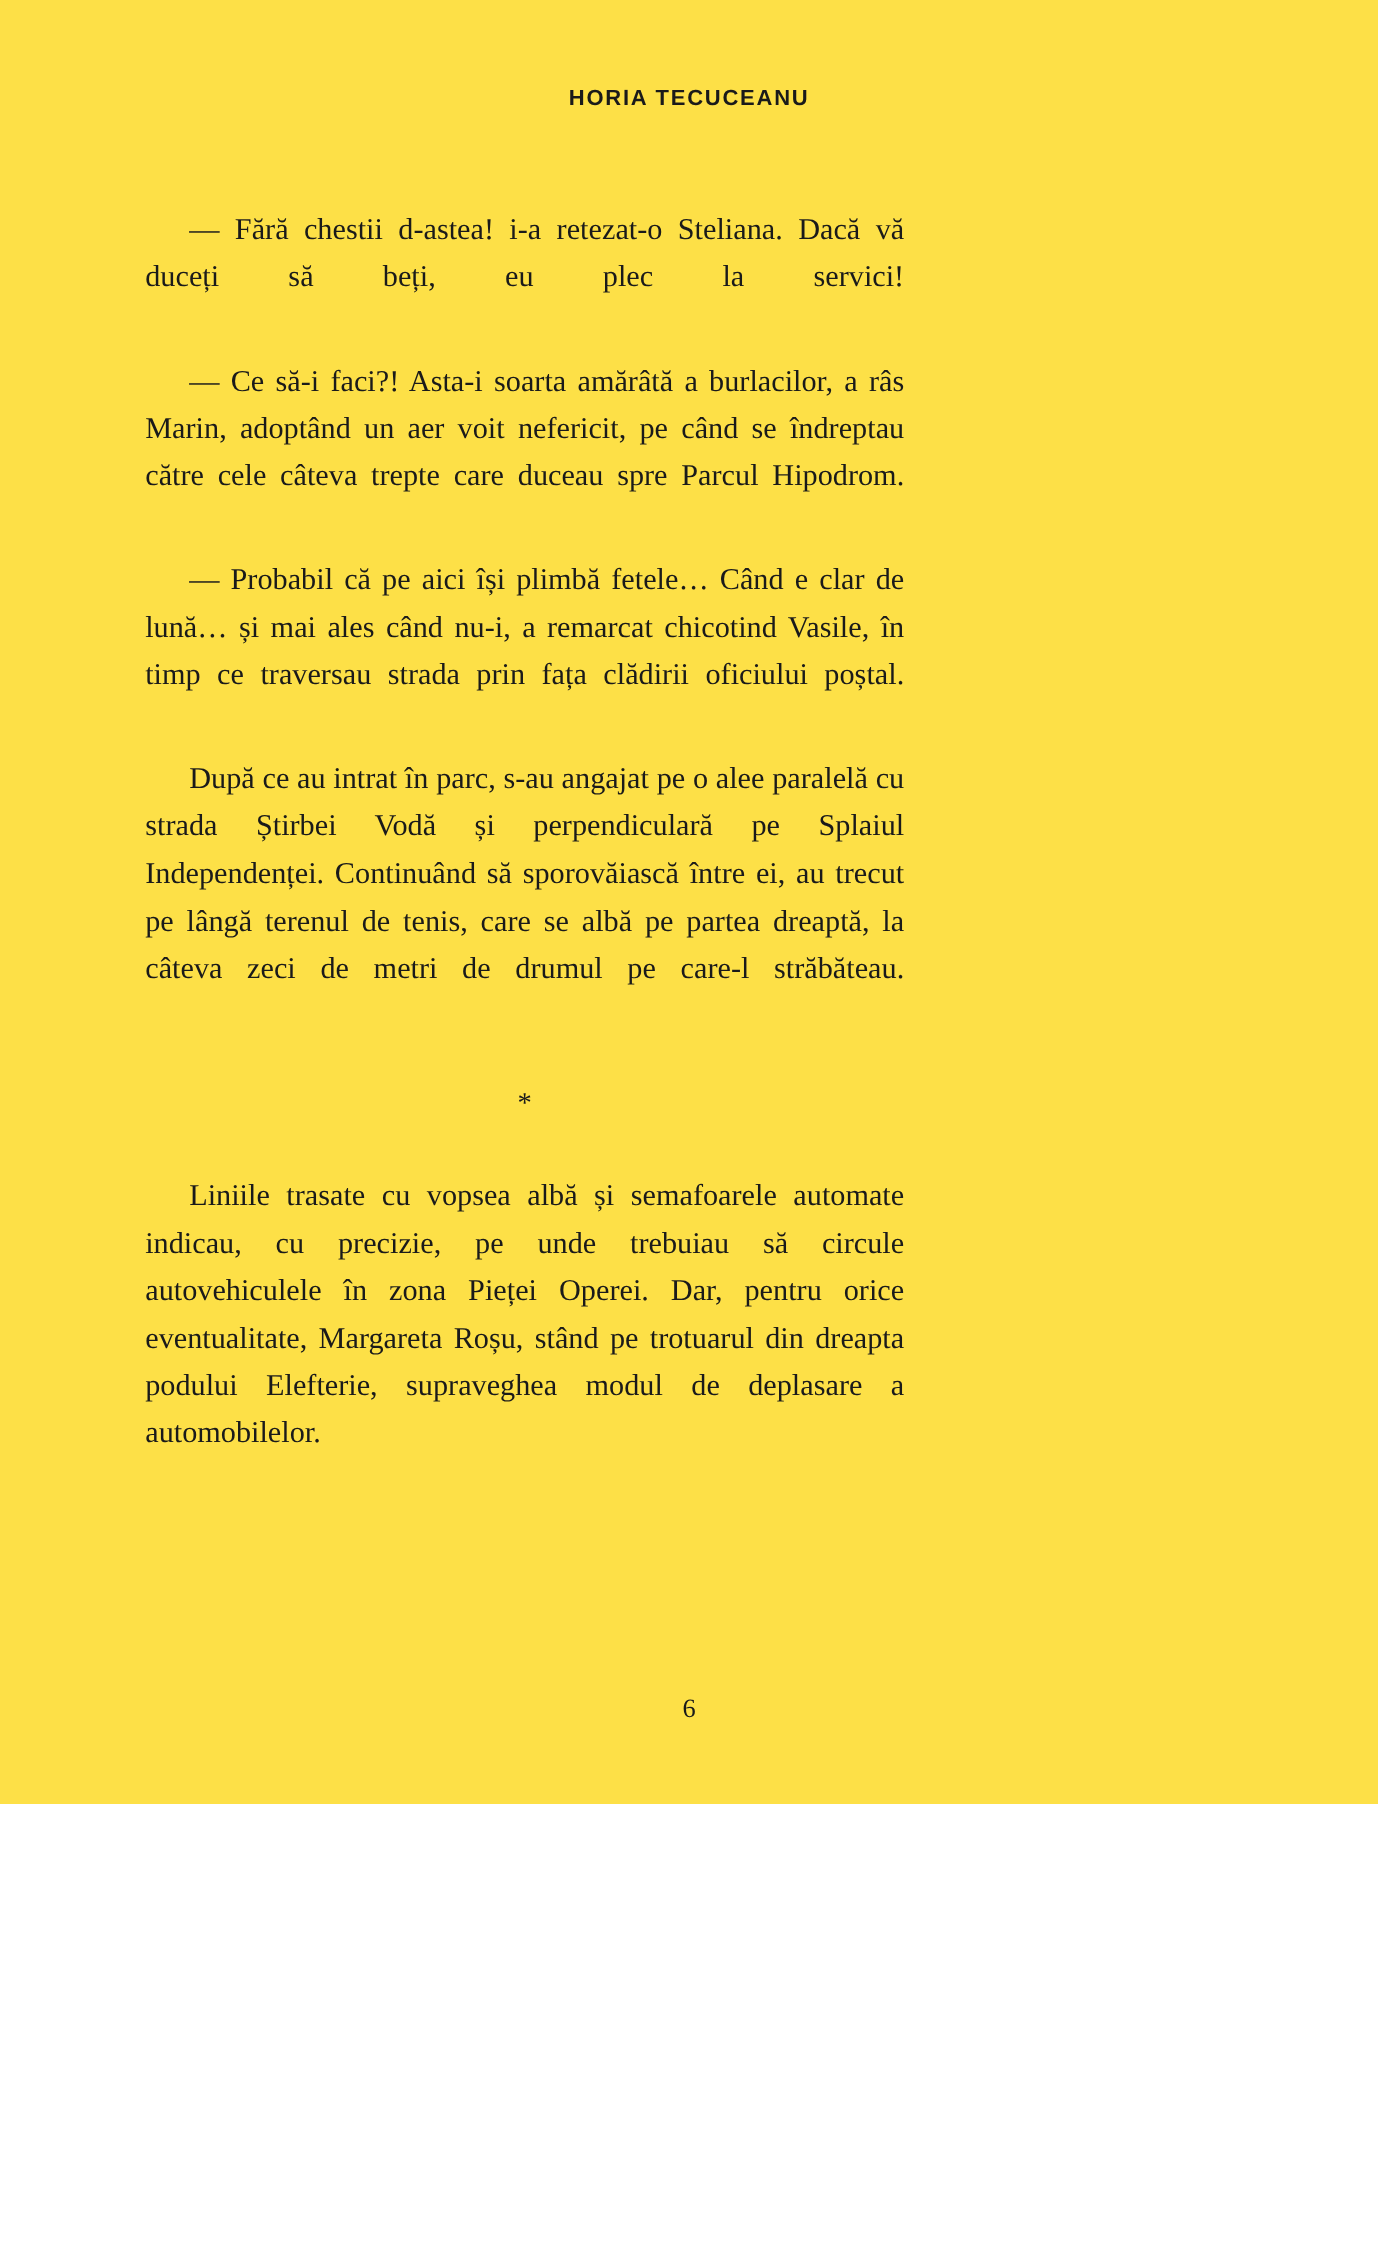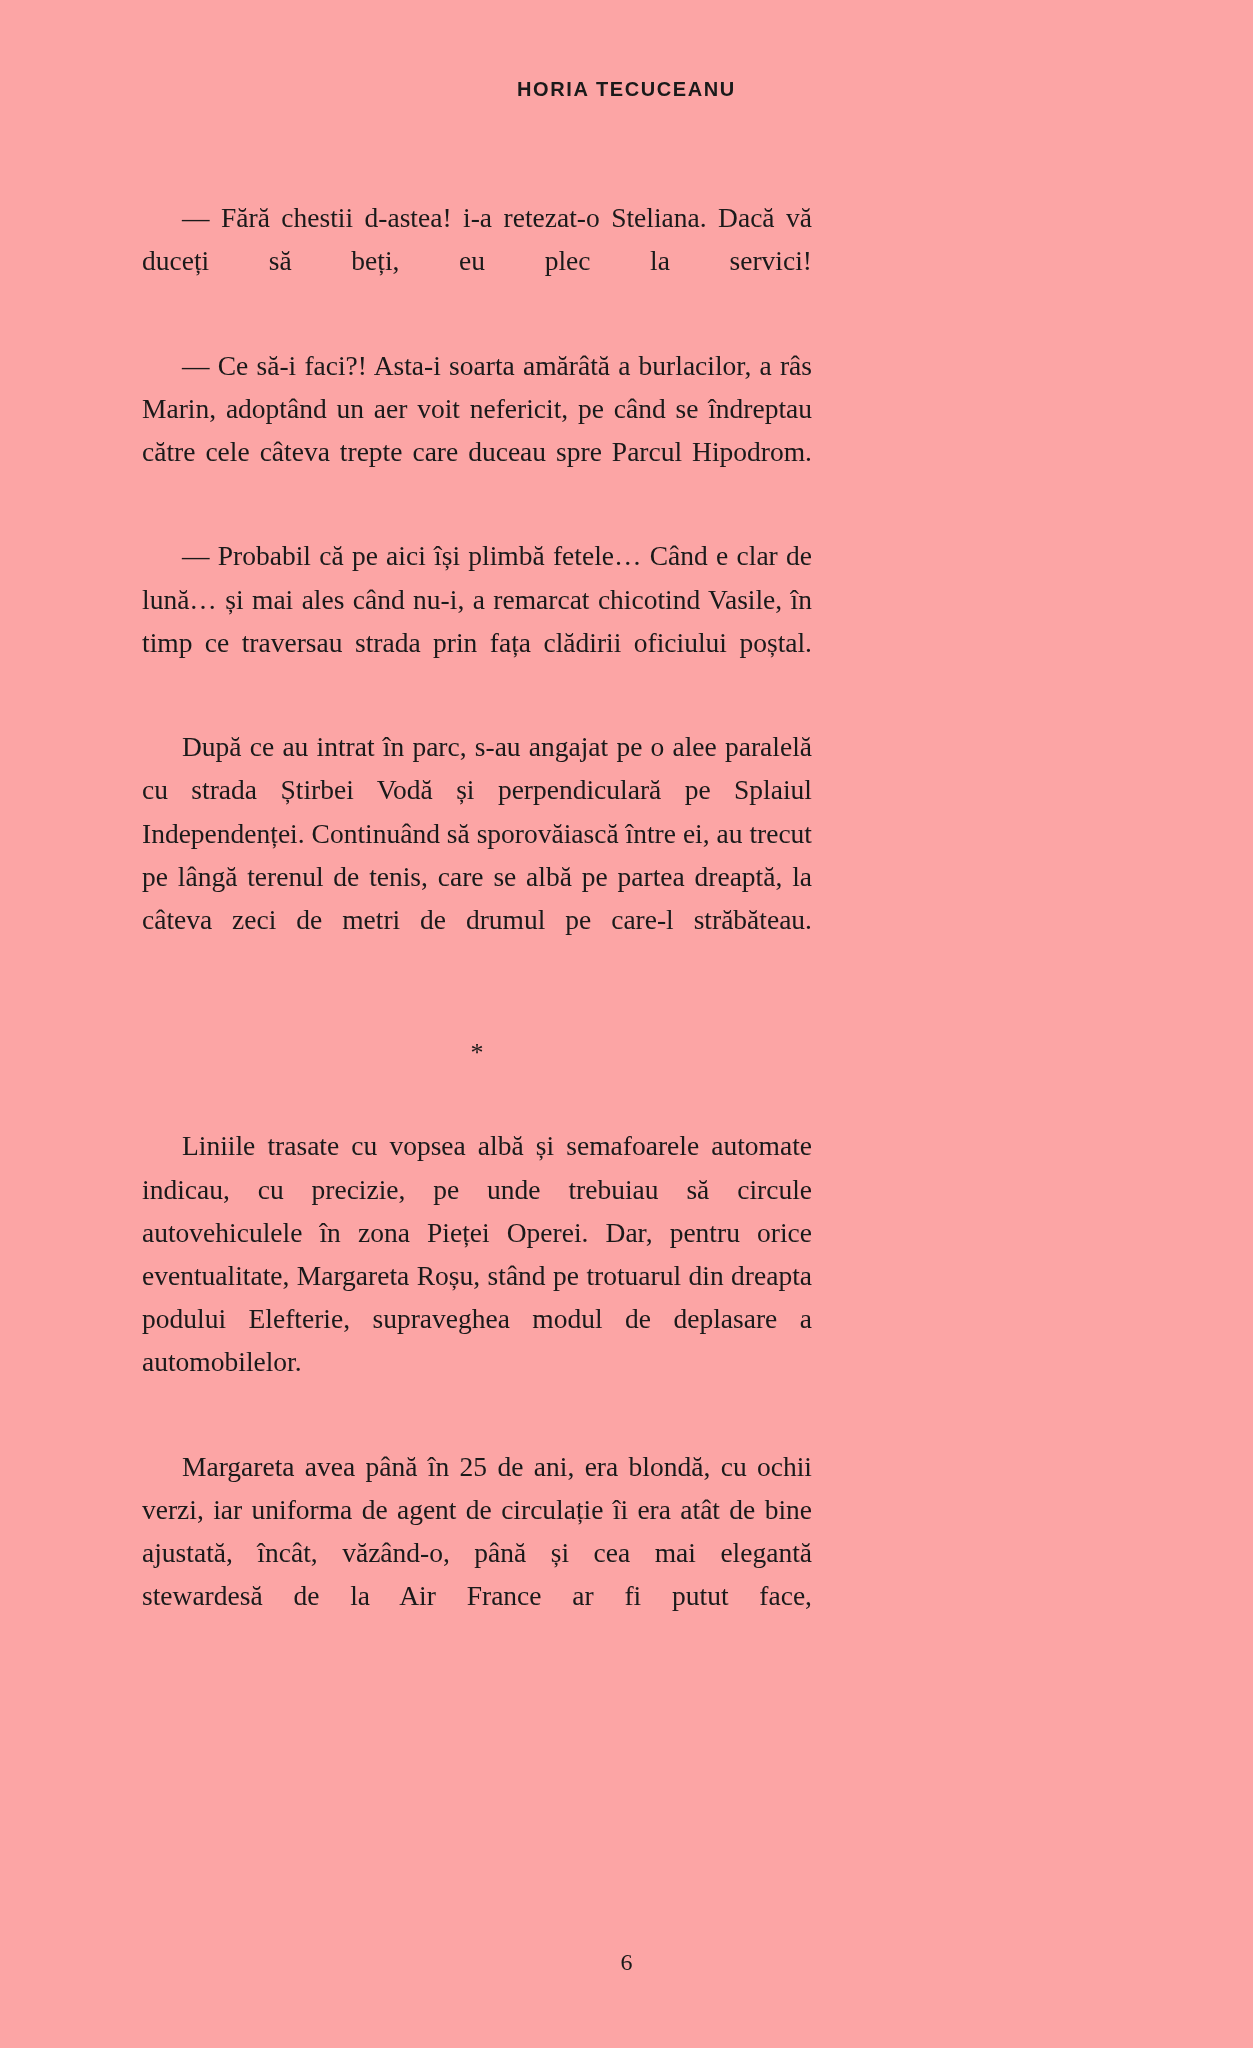--- a/index.html
+++ b/index.html
@@ -9,23 +9,23 @@
     background: #ffffff;
   }
   body {
     font-family: "Liberation Serif", "DejaVu Serif", serif;
     color: #1a1a1a;
   }
 
   .page {
     position: relative;
     width: 1253px;
-    height: 2048px;
+    height: 1640px;
     margin: 0 auto;
-    background: #fca5a5;
+    background: #fde047;
     overflow: hidden;
     box-sizing: border-box;
   }
 
   
   .running-head {
     position: absolute;
     top: 78px;
     left: 0;
     width: 1253px;
@@ -40,21 +40,21 @@
 
   
   .text-block {
     position: absolute;
     top: 178px;
     left: 124px;
     width: 706px;
   }
 
   p.para {
-    margin: 18px;
+    margin: 8px;
     font-size: 27.5px;
     line-height: 43.2px;
     text-align: justify;
     text-justify: inter-word;
     color: #1a1a1a;
     hyphens: manual;
   }
 
   p.para.indent {
     text-indent: 40px;
@@ -98,19 +98,18 @@
   <div class="text-block">
 
     <p class="para indent">— Fără chestii d-astea! i-a retezat-o Steliana. Dacă vă duceți să beți, eu plec la servici!</p>
     <p class="para indent">— Ce să-i faci?! Asta-i soarta amărâtă a burlacilor, a râs Marin, adoptând un aer voit nefericit, pe când se îndreptau către cele câteva trepte care duceau spre Parcul Hipodrom.</p>
     <p class="para indent">— Probabil că pe aici își plimbă fetele… Când e clar de lună… și mai ales când nu-i, a remarcat chicotind Vasile, în timp ce traversau strada prin fața clădirii oficiului poștal.</p>
     <p class="para indent">După ce au intrat în parc, s-au angajat pe o alee paralelă cu strada Știrbei Vodă și perpendiculară pe Splaiul Independenței. Continuând să sporovăiască între ei, au trecut pe lângă terenul de tenis, care se albă pe partea dreaptă, la câteva zeci de metri de drumul pe care-l străbăteau.</p>
 
     <div class="section-break">*</div>
 
     <p class="para indent">Liniile trasate cu vopsea albă și semafoarele automate indicau, cu precizie, pe unde trebuiau să circule autovehiculele în zona Pieței Operei. Dar, pentru orice eventualitate, Margareta Roșu, stând pe trotuarul din dreapta podului Elefterie, supraveghea modul de deplasare a automobilelor.</p>
-    <p class="para indent">Margareta avea până în 25 de ani, era blondă, cu ochii verzi, iar uniforma de agent de circulație îi era atât de bine ajustată, încât, văzând-o, până și cea mai elegantă stewardesă de la Air France ar fi putut face,</p>
 
   </div>
 
   <div class="folio">6</div>
 
 </div>
 
 </body></html>

